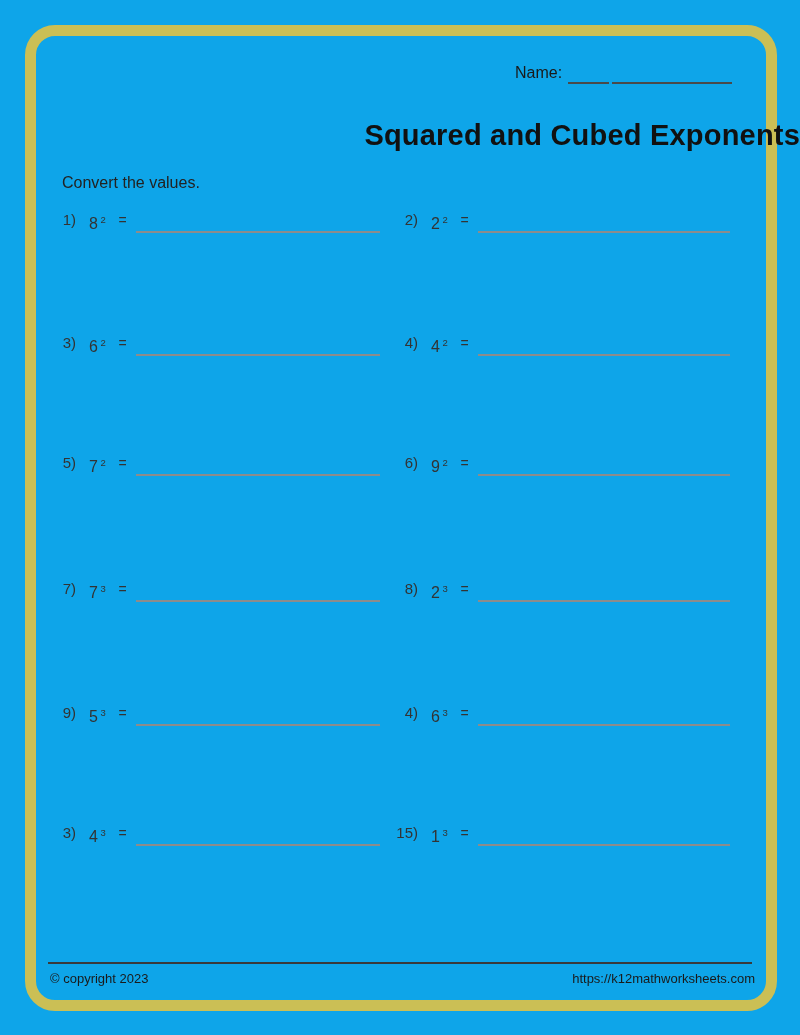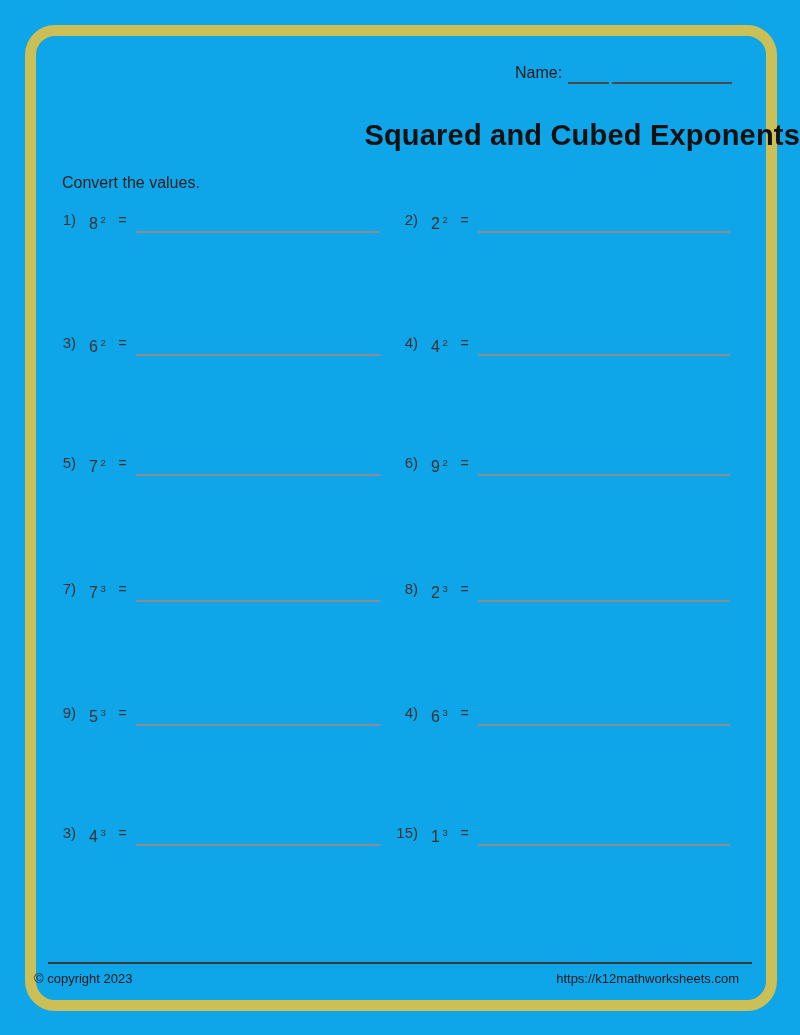--- a/index.html
+++ b/index.html
@@ -125,21 +125,21 @@
   
   .footer-rule {
     position: absolute;
     left: 48px;
     top: 962px;
     width: 704px;
     border-top: 2px solid #3a3a3a;
   }
   .footer {
     position: absolute;
-    left: 34px;
+    left: 50px;
     top: 971px;
     width: 705px;
     display: flex;
     justify-content: space-between;
     align-items: baseline;
     font-size: 13px;
     color: #1a1a1a;
   }
   .footer .center { text-align: center; }
   .footer .right  { text-align: right; }

